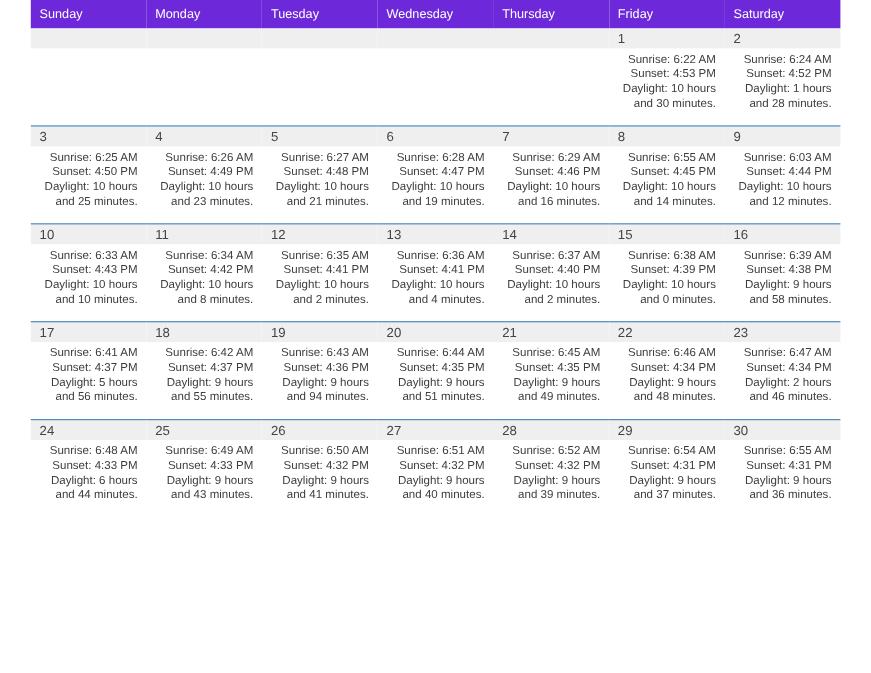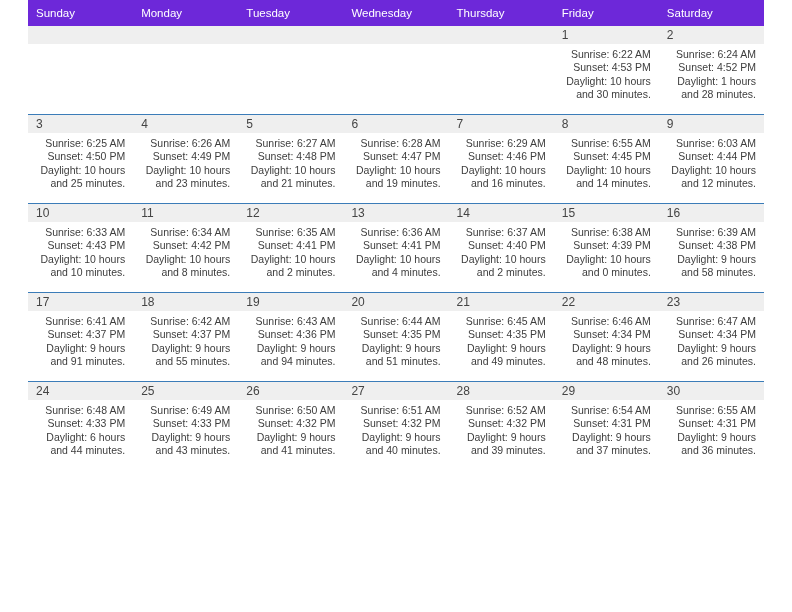--- a/index.html
+++ b/index.html
@@ -344,21 +344,21 @@
             </div>
           </td>
         </tr>
         <tr class="week-row">
           <td>
             <div class="daycell">
               <div class="datestrip">17</div>
               <div class="details">
                 <div class="detail-line">Sunrise: 6:41 AM</div>
                 <div class="detail-line">Sunset: 4:37 PM</div>
-                <div class="daylight-line">Daylight: 9 hours and 91 minutes.</div>
+                <div class="daylight-line">Daylight: 5 hours and 56 minutes.</div>
               </div>
             </div>
           </td>
           <td>
             <div class="daycell">
               <div class="datestrip">18</div>
               <div class="details">
                 <div class="detail-line">Sunrise: 6:42 AM</div>
                 <div class="detail-line">Sunset: 4:37 PM</div>
                 <div class="daylight-line">Daylight: 9 hours and 55 minutes.</div>
@@ -404,21 +404,21 @@
                 <div class="daylight-line">Daylight: 9 hours and 48 minutes.</div>
               </div>
             </div>
           </td>
           <td>
             <div class="daycell">
               <div class="datestrip">23</div>
               <div class="details">
                 <div class="detail-line">Sunrise: 6:47 AM</div>
                 <div class="detail-line">Sunset: 4:34 PM</div>
-                <div class="daylight-line">Daylight: 9 hours and 26 minutes.</div>
+                <div class="daylight-line">Daylight: 2 hours and 46 minutes.</div>
               </div>
             </div>
           </td>
         </tr>
         <tr class="week-row">
           <td>
             <div class="daycell">
               <div class="datestrip">24</div>
               <div class="details">
                 <div class="detail-line">Sunrise: 6:48 AM</div>

